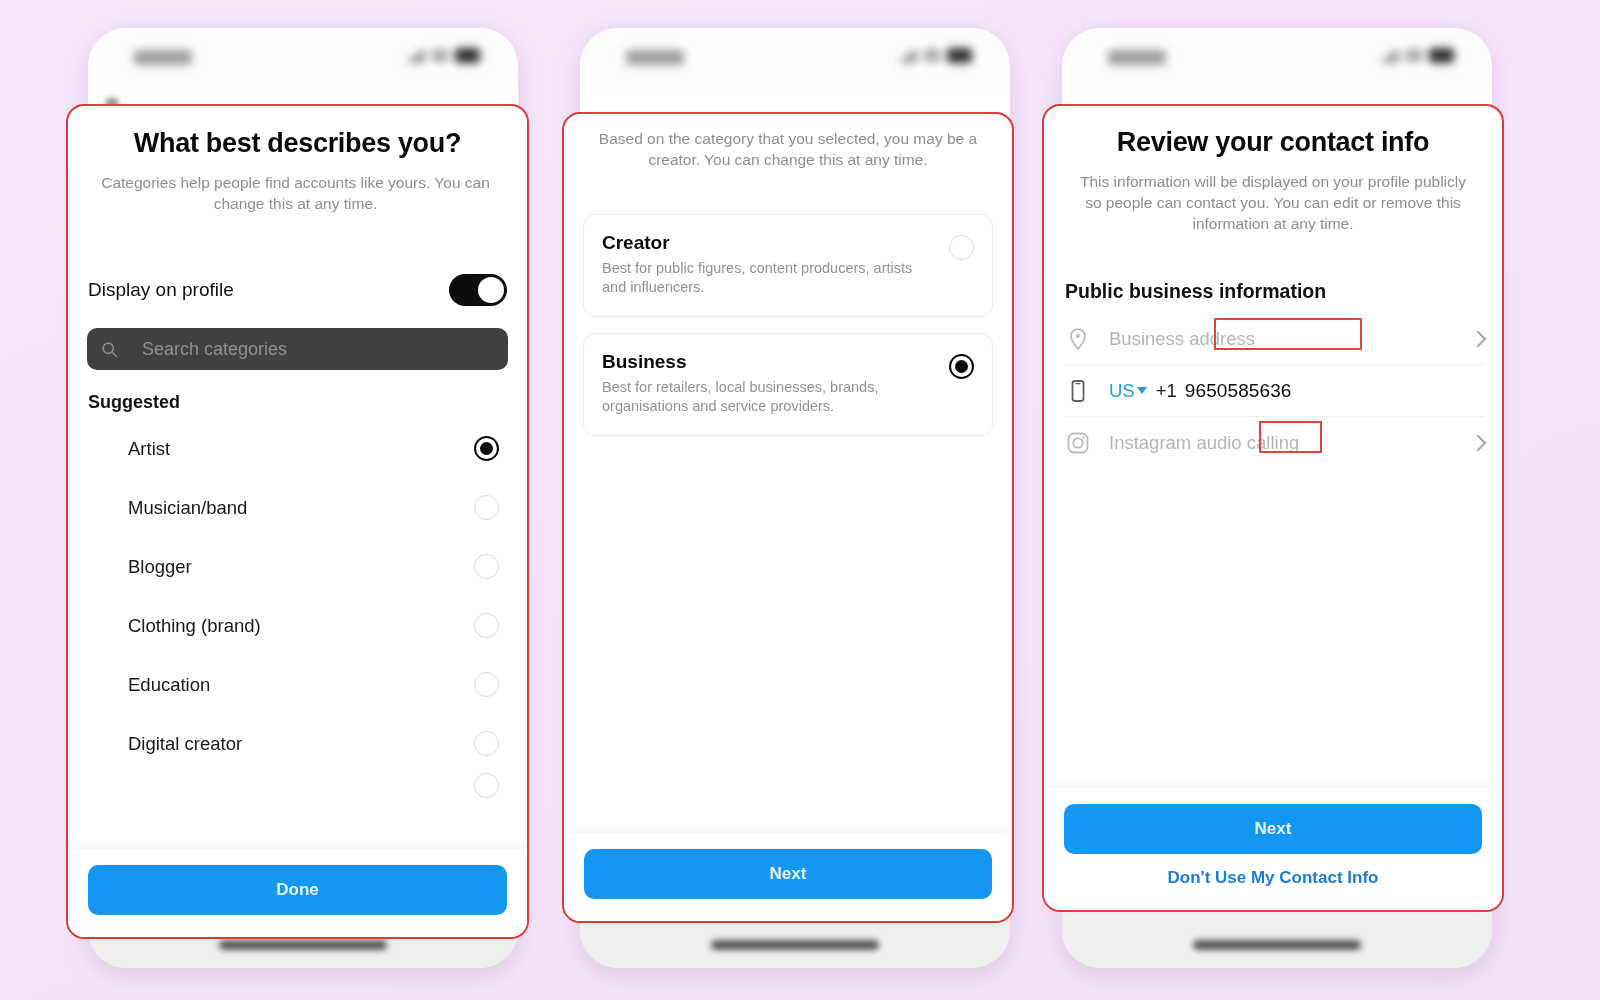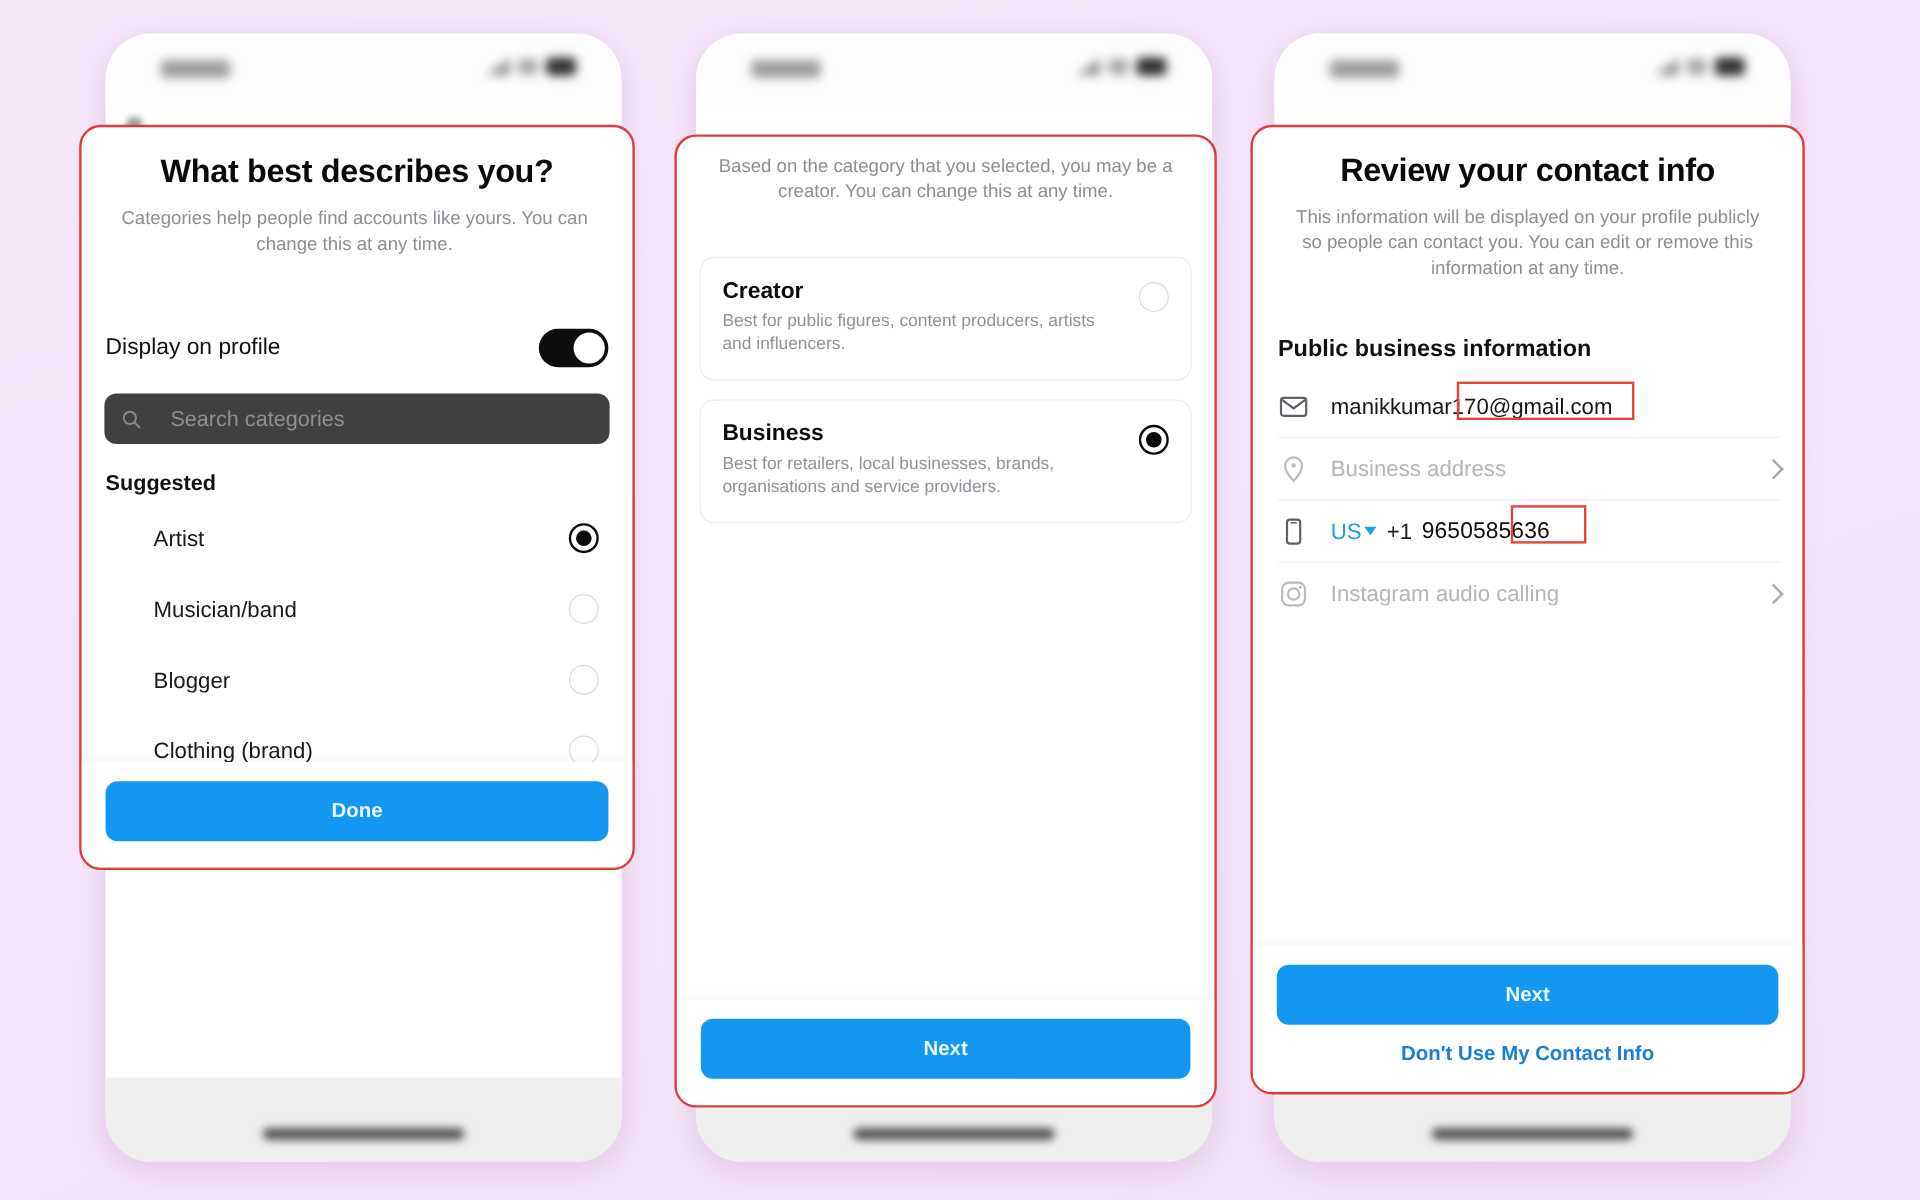--- a/index.html
+++ b/index.html
@@ -204,21 +204,21 @@
       <span class="sb-sig"></span>
       <span class="sb-wifi"></span>
       <span class="sb-batt"></span>
     </div>
   </div>
   <div class="tiny-glyph"></div>
   <div class="phone-bottom-fill"></div>
   <div class="homebar"></div>
 </div>
 
-<div class="crop" id="p1" style="left:66px; top:104px; width:463px; height:621px;">
+<div class="crop" id="p1" style="left:66px; top:104px; width:463px; height:835px;">
   <div class="scr-title">What best describes you?</div>
   <div class="scr-sub">Categories help people find accounts like yours. You can change this at any time.</div>
 
   <div class="row-display">
     <span class="lbl">Display on profile</span>
     <span class="toggle">
         <span class="knob"></span>
       </span>
   </div>
 
@@ -321,27 +321,20 @@
 </div>
 
 <div class="crop" id="p3" style="left:1042px; top:104px; width:462px; height:808px;">
   <div class="scr-title">Review your contact info</div>
   <div class="scr-sub">This information will be displayed on your profile publicly so people can contact you. You can edit or remove this information at any time.</div>
 
   <div class="sec-title3">Public business information</div>
 
   <div style="margin-top:10px">
 
-    <div class="ci-row">
-      <svg class="ci-ico" viewBox="0 0 26 26">
-          <rect x="2.5" y="5.5" width="21" height="15" rx="2.2" fill="none" stroke="#5d6066" stroke-width="1.8"></rect>
-          <path d="M3.4 7.2 13 14.4l9.6-7.2" fill="none" stroke="#5d6066" stroke-width="1.8" stroke-linejoin="round"></path>
-        </svg>
-      <span class="ci-val">manikkumar170@gmail.com</span>
-    </div>
 
     <div class="ci-row">
       <svg class="ci-ico" viewBox="0 0 26 26">
           <path d="M13 3.2c-4 0-7 3-7 6.9 0 5.2 7 12.7 7 12.7s7-7.5 7-12.7c0-3.9-3-6.9-7-6.9z" fill="none" stroke="#b9bcc0" stroke-width="1.8"></path>
           <circle cx="13" cy="10" r="1.9" fill="#b9bcc0"></circle>
         </svg>
       <span class="ci-val muted">Business address</span>
       <span class="chev"></span>
     </div>
 

